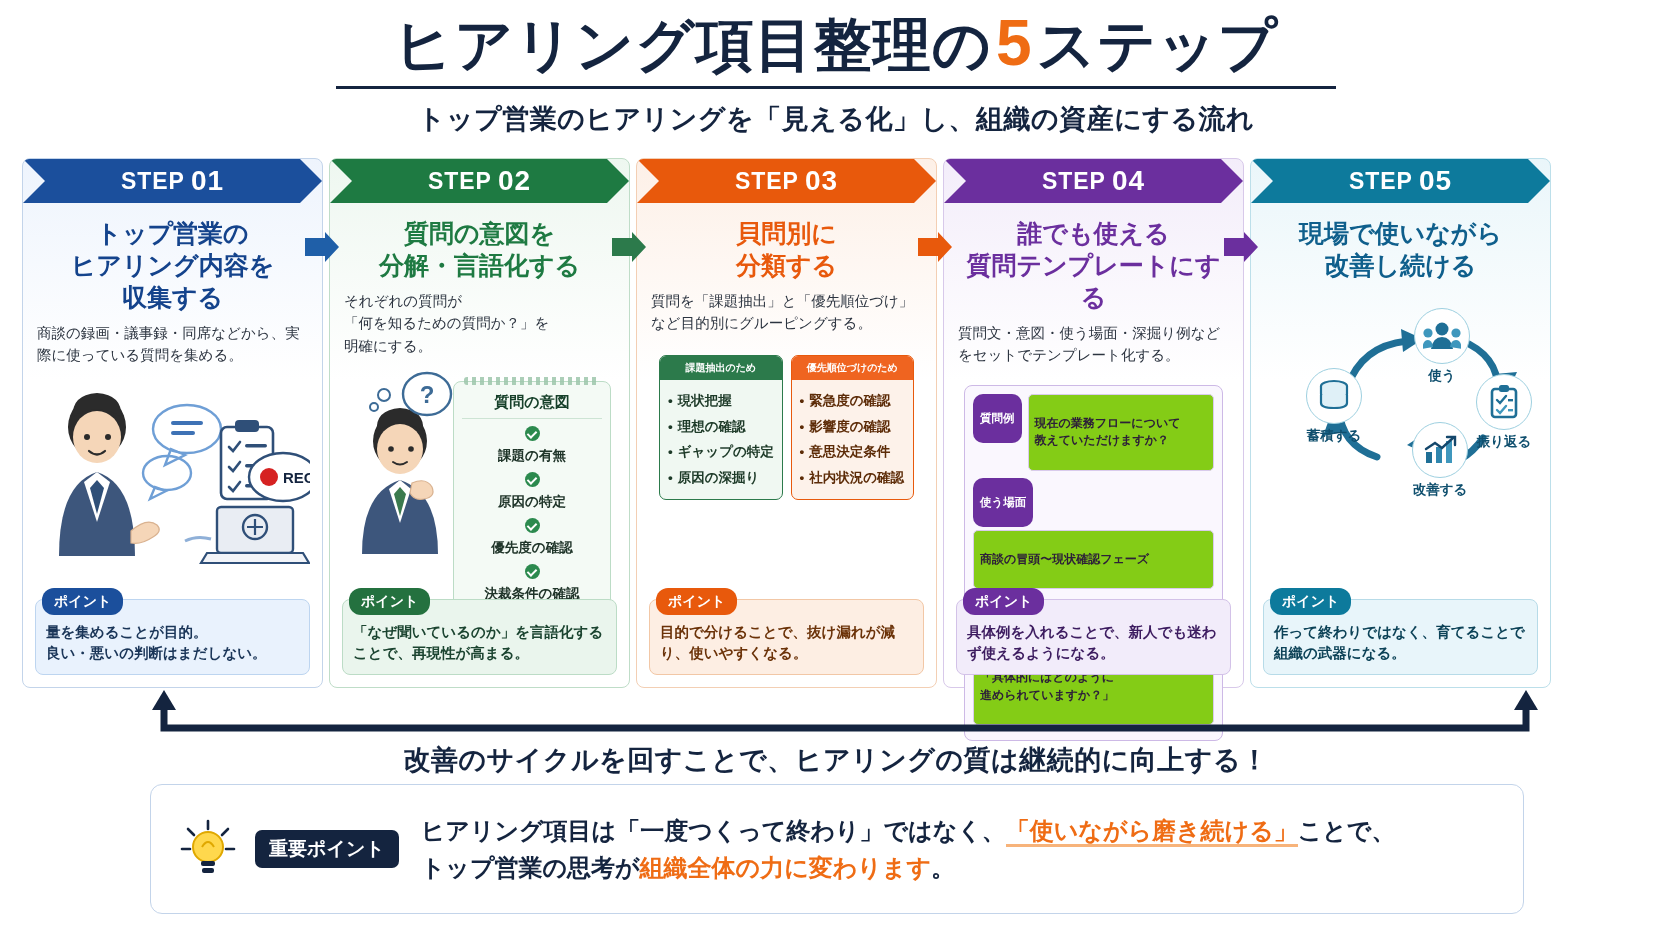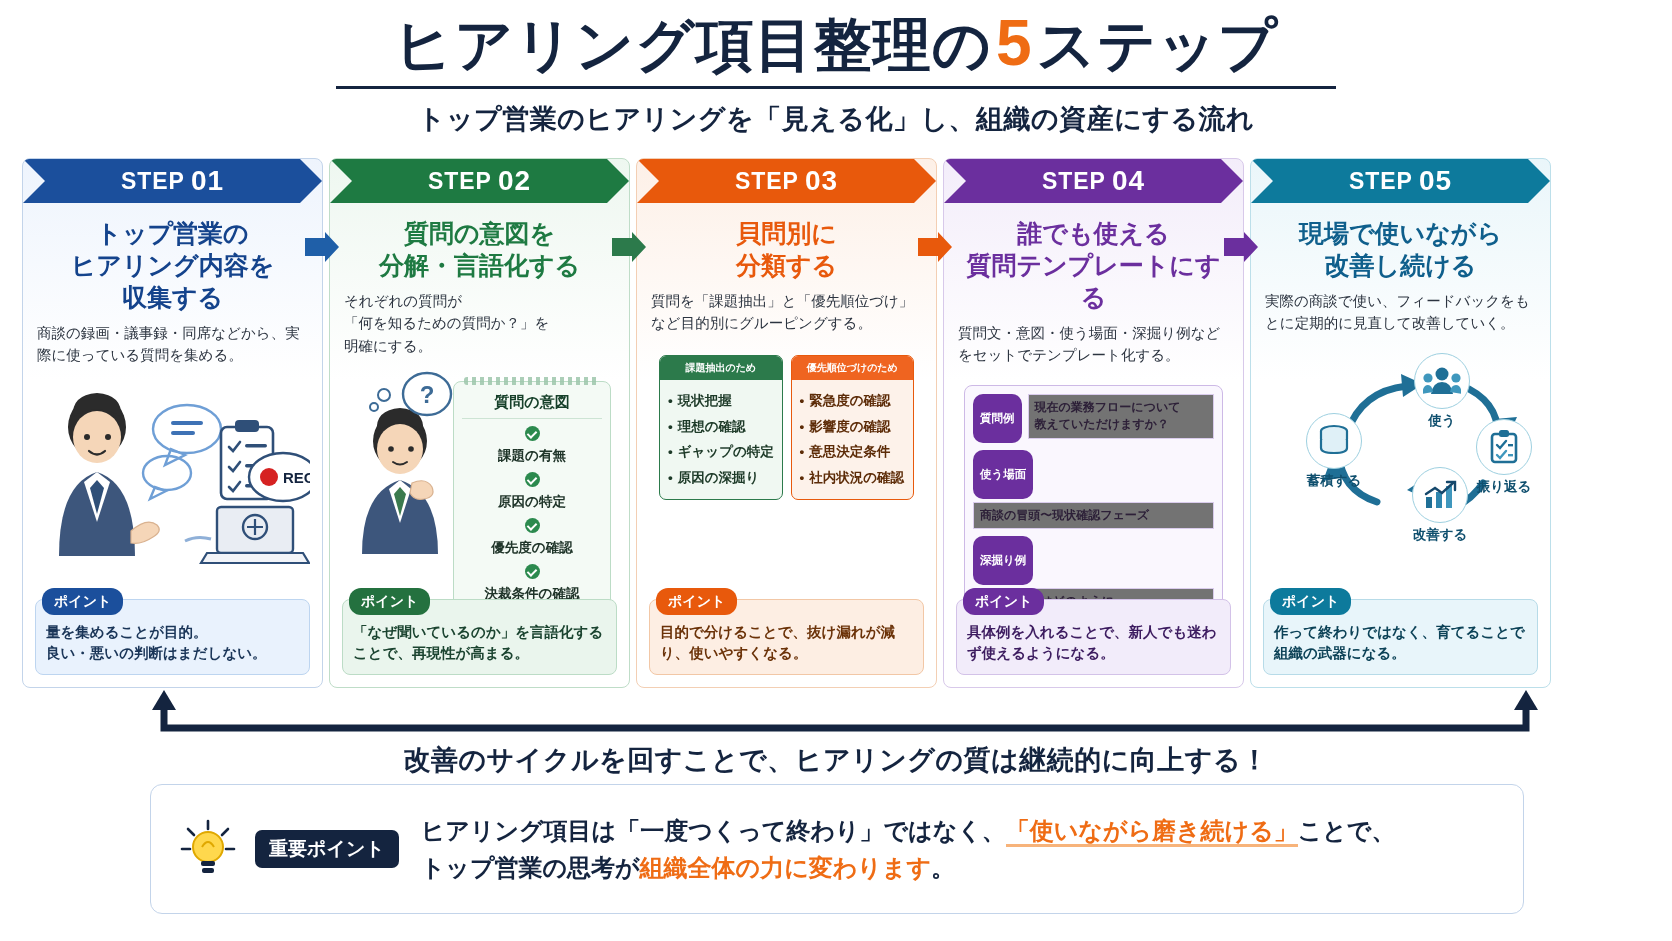--- a/index.html
+++ b/index.html
@@ -135,22 +135,22 @@
   .grp-b2 { border-color:#e8590c; background:#fdf2ea; }
   .grp-b2 .grp-h { background:#ef6420; }
   .grp-b2 .grp-li { color:#5d2c08; }
 
   
   .tpl { position:absolute; left:6px; right:6px; top:12px;
          background:#faf7fe; border:1.5px solid #cdb9e6; border-radius:8px; padding:8px 8px; }
   .tpl-row { display:flex; align-items:flex-start; gap:6px; margin-bottom:7px; }
   .tpl-tag { flex:0 0 auto; background:#6b2f9e; color:#fff; font-size:11.5px; font-weight:700;
              padding:17px 7px; border-radius:10px; white-space:nowrap; }
-  .tpl-val { flex:1; background:#737373; border:1px solid #d9cbec; border-radius:0;
-             font-size:12px; color:#2d2038; font-weight:600; line-height:1.45; padding:4px 6px; }
+  .tpl-val { flex:1; background:#84cc16; border:1px solid #d9cbec; border-radius:5px;
+             font-size:12px; color:#2d2038; font-weight:600; line-height:1.45; padding:20px 6px; }
   .tpl-row.stack { flex-direction:column; gap:3px; }
   .tpl-row.stack .tpl-val { width:100%; }
 
   
   .cycle { position:absolute; left:0; right:0; top:6px; height:190px; }
   .cyc-node { position:absolute; width:86px; text-align:center; }
   .cyc-circle { width:56px; height:56px; border-radius:50%; border:1.5px solid #9ed0e0;
                 background:#fff; margin:0 auto; display:flex; align-items:center; justify-content:center; }
   .cyc-label { font-size:13.5px; font-weight:700; color:#0f4f6e; margin-top:3px; }
 
@@ -411,21 +411,20 @@
     </div>
 
     <div class="card c5">
       <div class="ribbon">
         <span>STEP</span>
           <span class="sn">05</span>
       </div>
       <div class="card-body">
         <div class="card-title" style="white-space:pre-line">現場で使いながら
 改善し続ける</div>
-        <div class="card-desc">実際の商談で使い、フィードバックをもとに定期的に見直して改善していく。</div>
         <div class="art">
           <div class="cycle">
             <svg width="275" height="190" viewBox="0 0 275 190" style="position:absolute;left:0;top:0">
               <path d="M82 86 q14 -42 60 -47" stroke="#1f6f96" stroke-width="7" fill="none" stroke-linecap="round"></path>
               <path d="M136 27 l22 10 l-20 13z" fill="#1f6f96"></path>
               <path d="M204 42 q34 18 28 56" stroke="#1f6f96" stroke-width="7" fill="none" stroke-linecap="round"></path>
               <path d="M242 92 l-12 -20 l22 -2z" fill="#1f6f96"></path>
               <path d="M218 136 q-22 32 -60 28" stroke="#1f6f96" stroke-width="7" fill="none" stroke-linecap="round"></path>
               <path d="M164 153 l-22 -10 l20 -13z" fill="#1f6f96"></path>
               <path d="M112 155 q-36 -12 -38 -48" stroke="#1f6f96" stroke-width="7" fill="none" stroke-linecap="round"></path>

